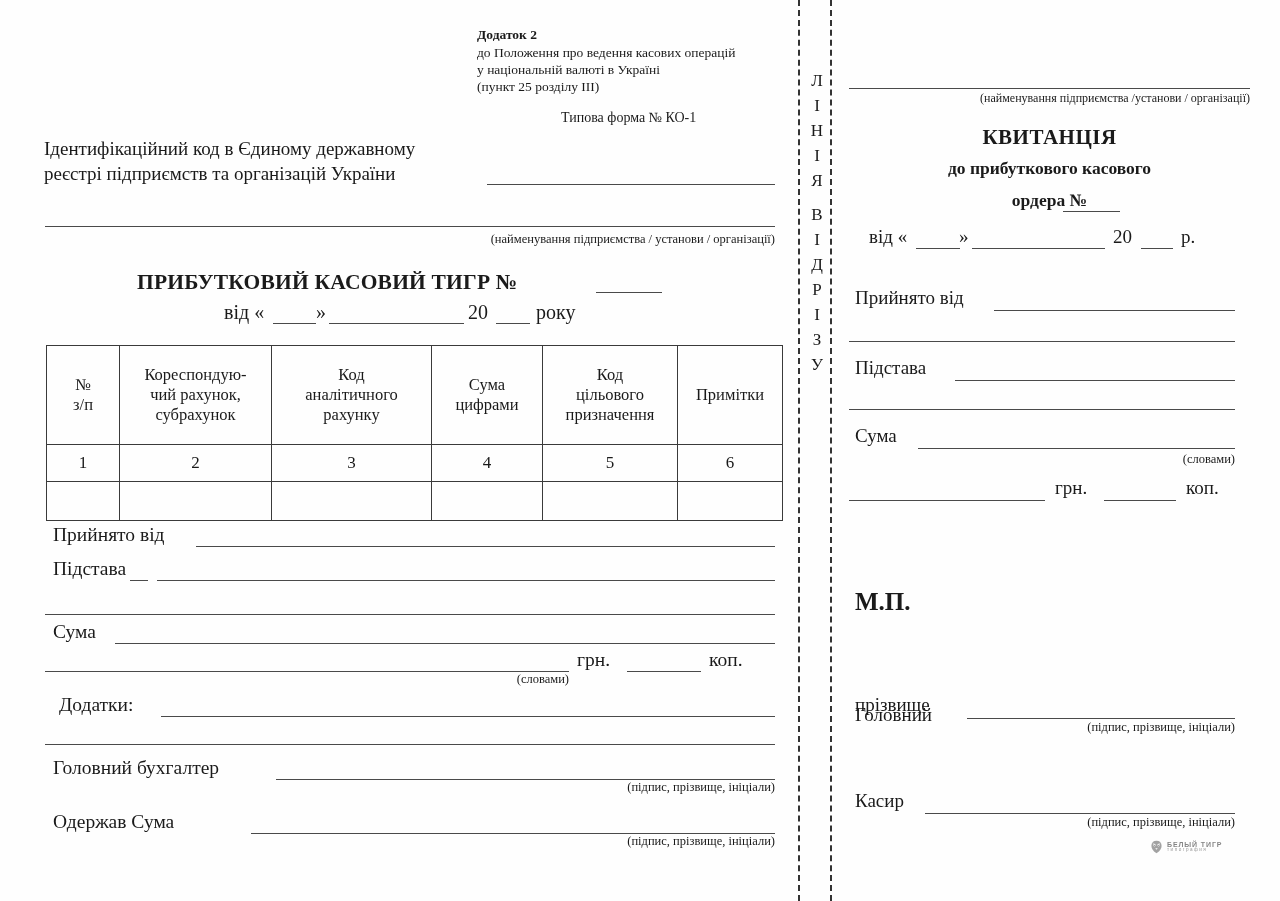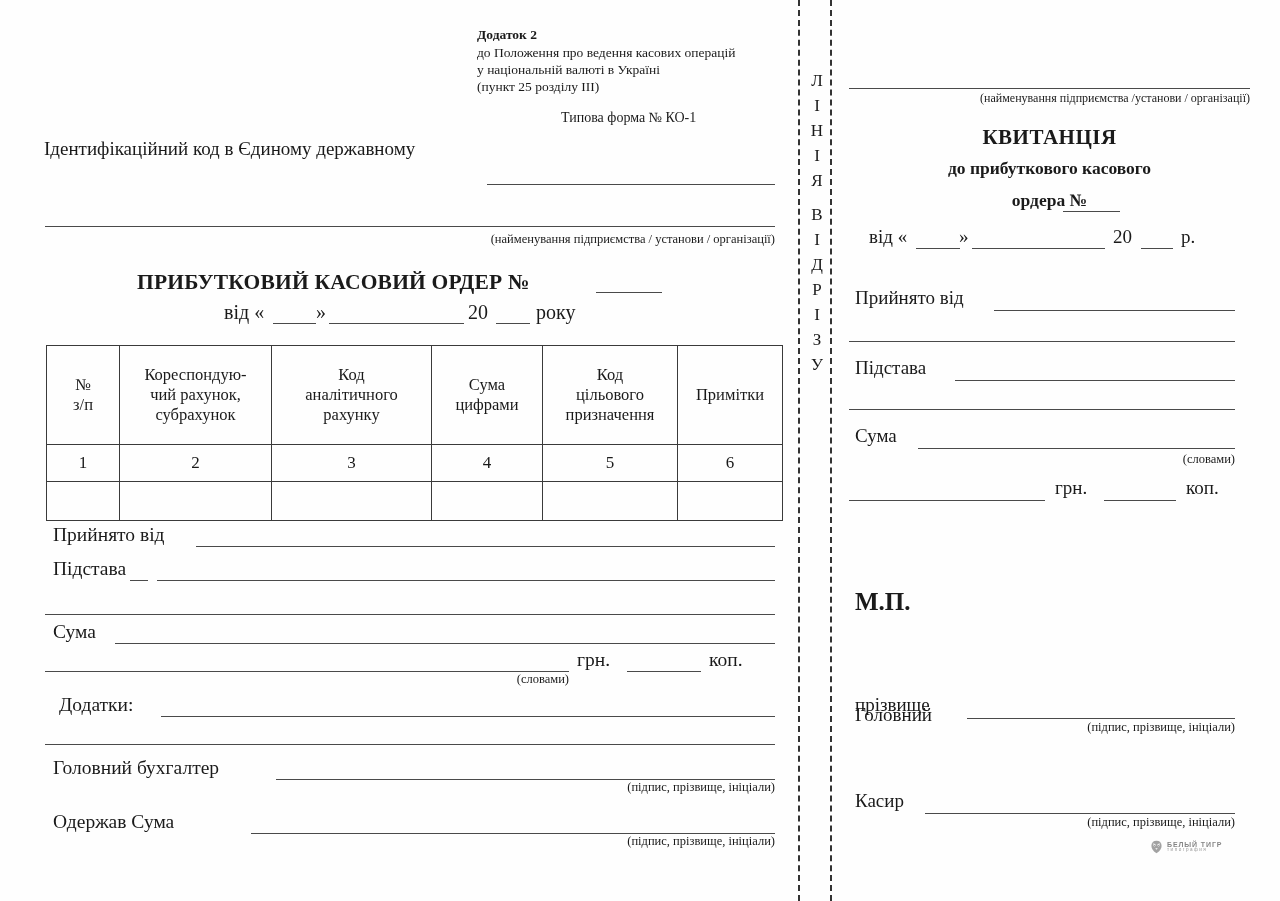--- a/index.html
+++ b/index.html
@@ -144,26 +144,27 @@
   <div class="txt hdr-note" style="left:477px; top:26px;">
     <b>Додаток 2</b>
   </div>
   <div class="txt hdr-note" style="left:477px; top:44px;">до Положення про ведення касових операцій</div>
   <div class="txt hdr-note" style="left:477px; top:61px;text-align:center;">у національній валюті в Україні</div>
   <div class="txt hdr-note" style="left:477px; top:78px;">(пункт 25 розділу III)</div>
 
   <div class="txt form-no" style="left:561px; top:110px;">Типова форма № КО-1</div>
 
   <div class="txt ident" style="left:44px; top:136px;">Ідентифікаційний код в Єдиному державному</div>
+  <div class="txt ident" style="left:44px; top:161px;">реєстрі підприємств та організацій України</div>
   <div class="rule" style="left:487px; top:184px; width:288px;"></div>
 
   <div class="rule" style="left:45px; top:226px; width:730px;"></div>
   <div class="cap" style="left:45px; top:232px; width:730px;">(найменування підприємства / установи / організації)</div>
 
-  <div class="txt main-title" style="left:137px; top:270px;">ПРИБУТКОВИЙ КАСОВИЙ  ОРДЕР №</div>
+  <div class="txt main-title" style="left:137px; top:270px;">ПРИБУТКОВИЙ КАСОВИЙ  ТИГР №</div>
   <div class="rule" style="left:596px; top:292px; width:66px;"></div>
 
   <div class="txt main-sub" style="left:224px; top:301px;">від «</div>
   <div class="rule" style="left:273px; top:323px; width:43px;"></div>
   <div class="txt main-sub" style="left:316px; top:301px;">»</div>
   <div class="rule" style="left:329px; top:323px; width:135px;"></div>
   <div class="txt main-sub" style="left:468px; top:301px;">20</div>
   <div class="rule" style="left:496px; top:323px; width:34px;"></div>
   <div class="txt main-sub" style="left:536px; top:301px;">року</div>
 

